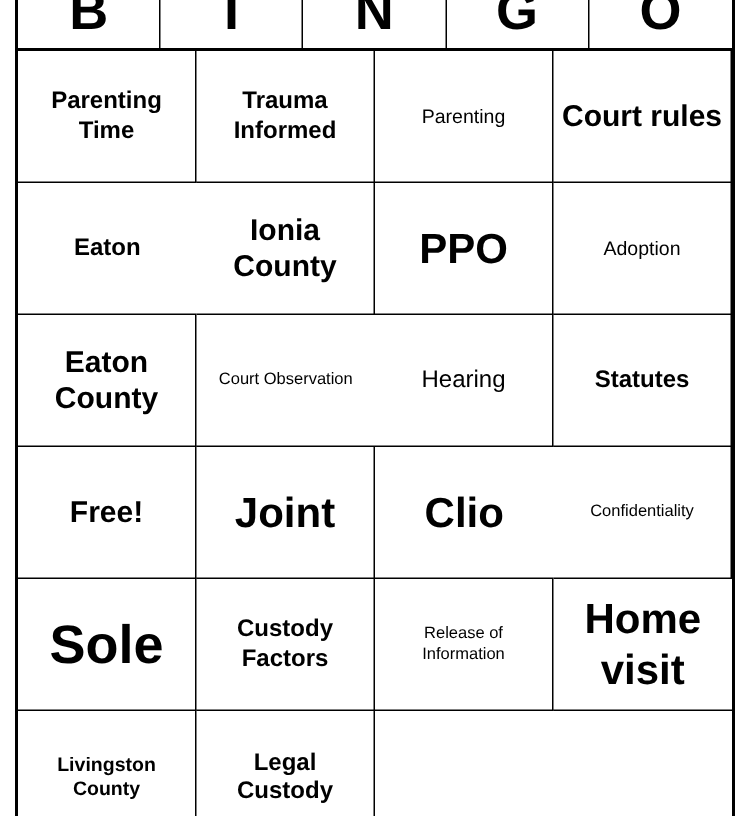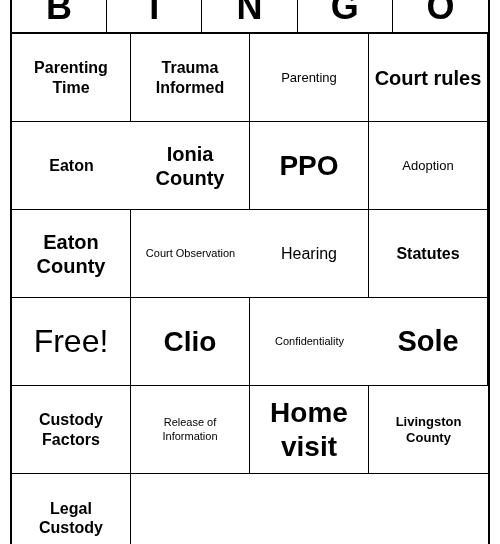--- a/index.html
+++ b/index.html
@@ -76,23 +76,24 @@
       <div class="bingo-cell" style="font-size: 13px;">Parenting</div>
       <div class="bingo-cell" style="font-size: 20px; font-weight: bold;">Court rules</div>
       <div class="bingo-cell" style="font-size: 16px; font-weight: bold;">Eaton</div>
       <div class="bingo-cell" style="font-size: 20px; font-weight: bold;">Ionia County</div>
       <div class="bingo-cell" style="font-size: 28px; font-weight: bold;">PPO</div>
       <div class="bingo-cell" style="font-size: 13px;">Adoption</div>
       <div class="bingo-cell" style="font-size: 20px; font-weight: bold;">Eaton County</div>
       <div class="bingo-cell" style="font-size: 11px;">Court Observation</div>
       <div class="bingo-cell" style="font-size: 16px; font-weight: normal;">Hearing</div>
       <div class="bingo-cell" style="font-size: 16px; font-weight: bold;">Statutes</div>
-      <div class="bingo-cell" style="font-size: 32px; font-weight: normal;">Free!</div>
+      <div class="bingo-cell" style="font-size: 20px; font-weight: bold;">Free!</div>
+      <div class="bingo-cell" style="font-size: 28px; font-weight: bold;">Joint</div>
       <div class="bingo-cell" style="font-size: 28px; font-weight: bold;">Clio</div>
       <div class="bingo-cell" style="font-size: 11px;">Confidentiality</div>
-      <div class="bingo-cell" style="font-size: 29px; font-weight: bold;">Sole</div>
+      <div class="bingo-cell" style="font-size: 36px; font-weight: bold;">Sole</div>
       <div class="bingo-cell" style="font-size: 16px; font-weight: bold;">Custody Factors</div>
       <div class="bingo-cell" style="font-size: 11px;">Release of Information</div>
       <div class="bingo-cell" style="font-size: 28px; font-weight: bold;">Home visit</div>
       <div class="bingo-cell" style="font-size: 13px; font-weight: bold;">Livingston County</div>
       <div class="bingo-cell" style="font-size: 16px; font-weight: bold;">Legal Custody</div>
     </div>
 </div>
 
 </body></html>

